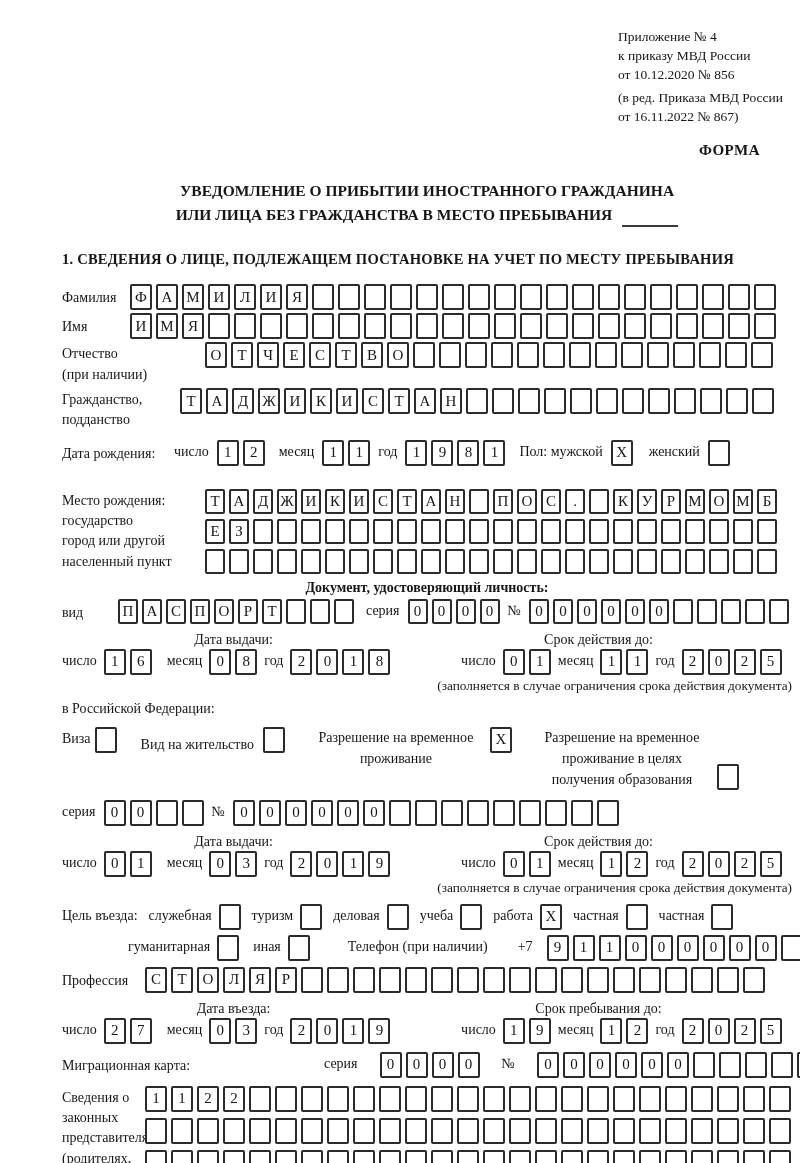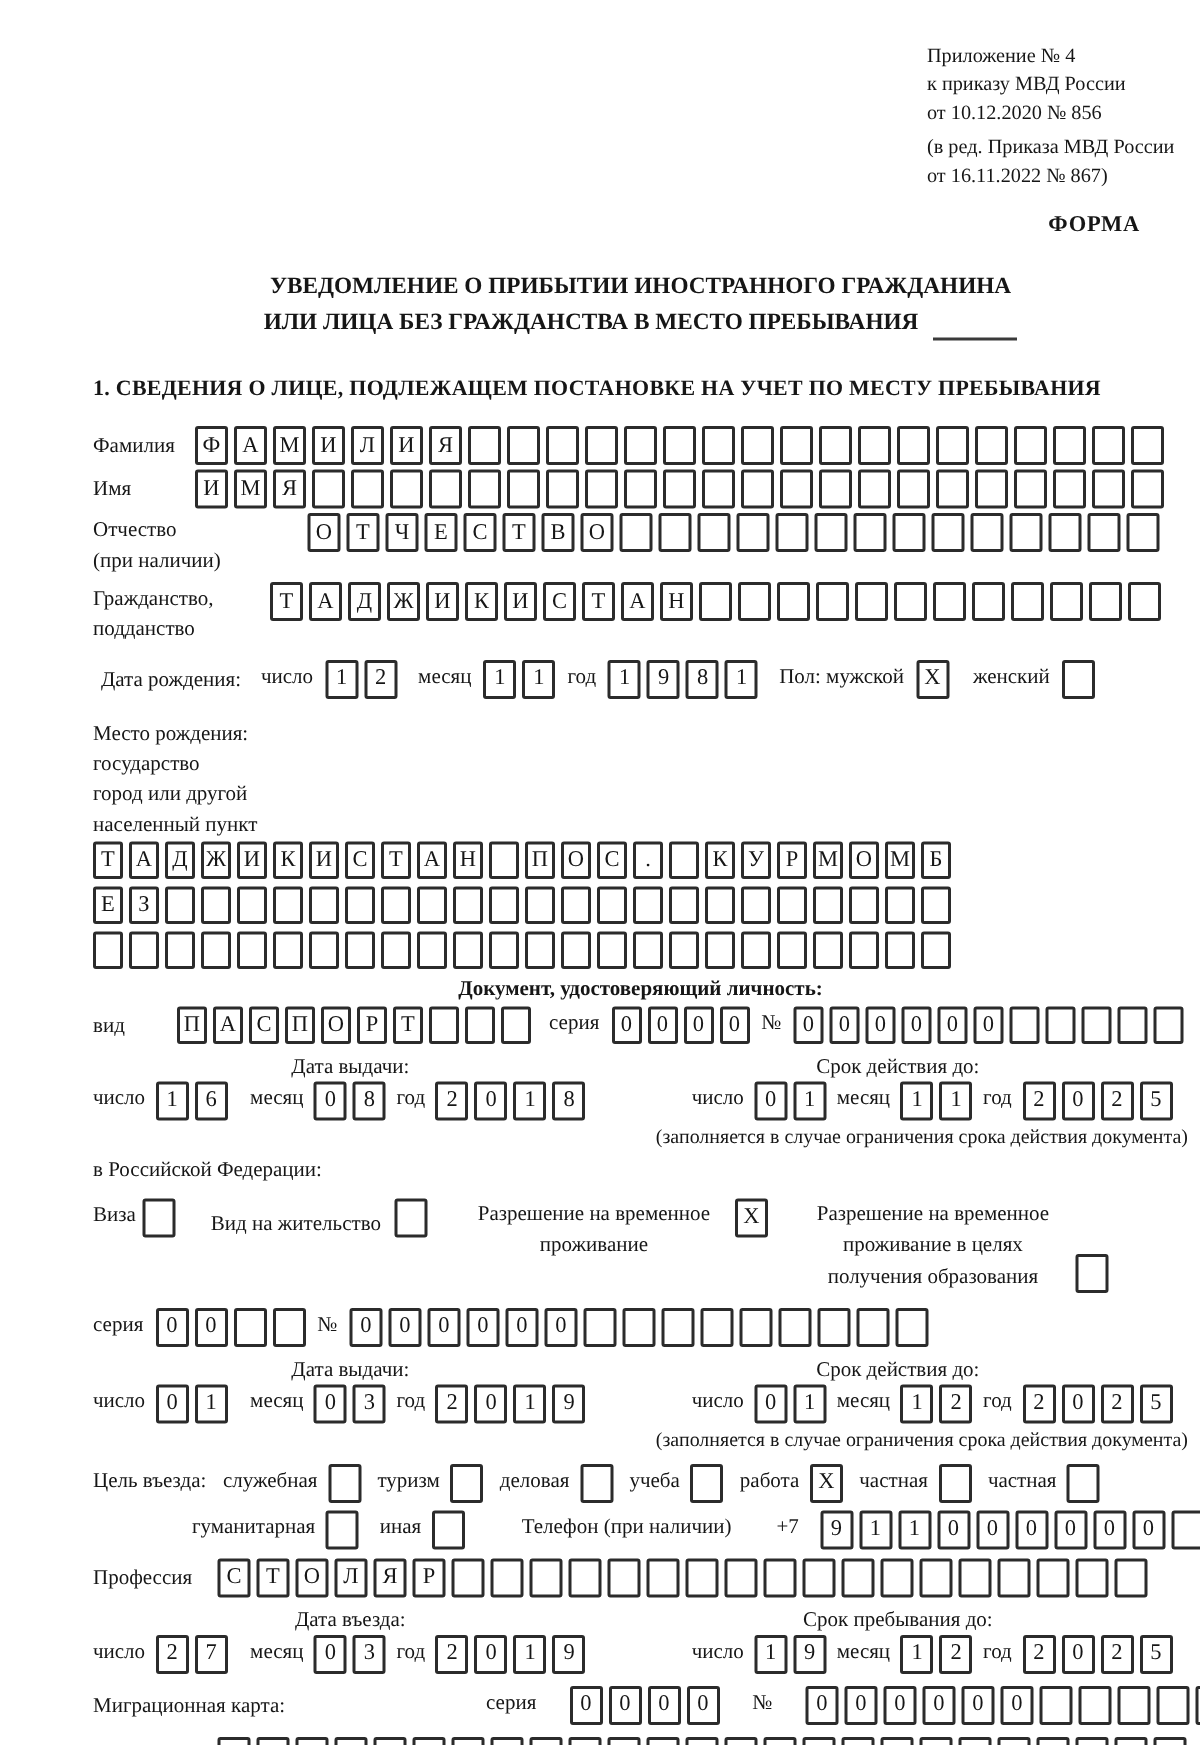--- a/index.html
+++ b/index.html
@@ -212,21 +212,21 @@
         <span class="cbox"></span>
         <span class="cbox"></span>
         <span class="cbox"></span>
         <span class="cbox"></span>
         <span class="cbox"></span>
         <span class="cbox"></span>
         <span class="cbox"></span>
       </div>
   </div>
 
-  <div class="frow" style="margin-top:9px; gap:8px;text-align:center;">
+  <div class="frow" style="margin-top:9px; gap:8px;">
     <span class="flabel" style="width:104px;">Дата рождения:</span>
     <span class="lbl">число</span>
     <span class="boxes">
         <span class="cbox">1</span>
         <span class="cbox">2</span>
       </span>
     <span class="lbl" style="margin-left:6px;">месяц</span>
     <span class="boxes">
         <span class="cbox">1</span>
         <span class="cbox">1</span>
@@ -241,21 +241,21 @@
     <span class="lbl" style="margin-left:6px;">Пол: мужской</span>
     <span class="boxes">
         <span class="cbox">X</span>
       </span>
     <span class="lbl" style="margin-left:8px;">женский</span>
     <span class="boxes">
         <span class="cbox"></span>
       </span>
   </div>
 
-  <div class="frow" style="margin-top:12px;flex-direction:column;">
+  <div class="frow" style="margin-top:23px;">
     <div class="flabel w143 multi">
       <div>Место рождения:</div>
       <div>государство</div>
       <div>город или другой</div>
       <div>населенный пункт</div>
     </div>
     <div class="col">
       <div class="boxes sm">
           <span class="cbox">Т</span>
           <span class="cbox">А</span>

